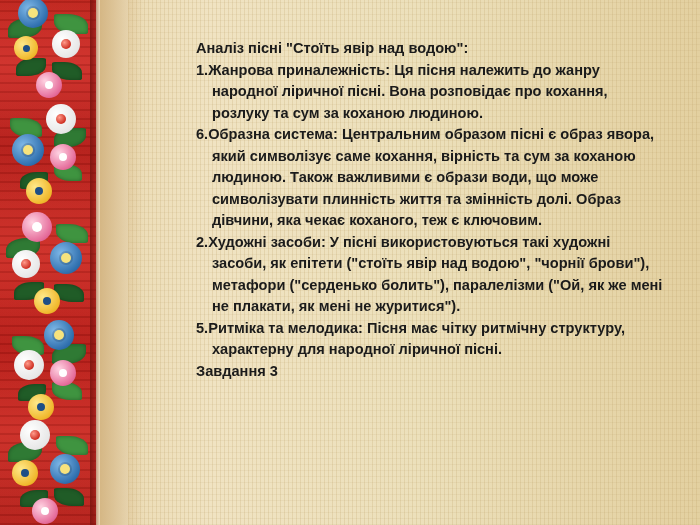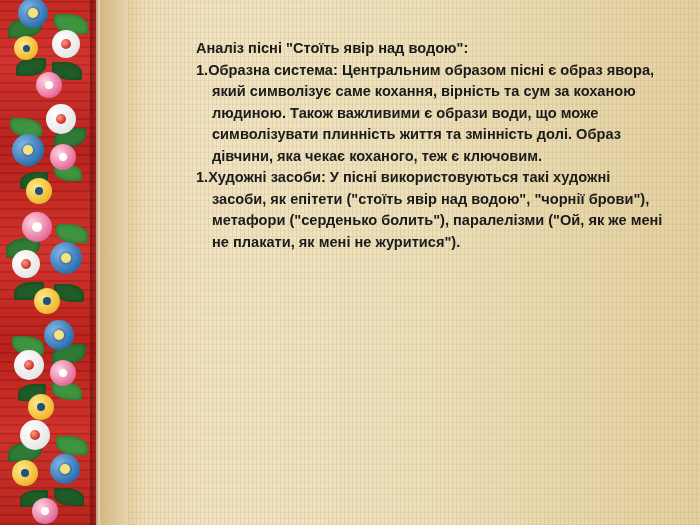--- a/index.html
+++ b/index.html
@@ -219,18 +219,21 @@
       <div class="flower dot-b" style="left:15px; top:49px; width:8px; height:8px;"></div>
       <div class="flower petal-pink" style="left:26px; top:78px; width:26px; height:26px;"></div>
       <div class="flower dot-w" style="left:35px; top:87px; width:8px; height:8px;"></div>
     </div>
   </div>
 
   <div class="paper-fade"></div>
 
   <div class="content">
     <div class="para plain">Аналіз пісні "Стоїть явір над водою":</div>
-    <div class="para hang">1.Образна система: Центральним образом пісні є образ явора, який символізує саме кохання, вірність та сум за коханою людиною. Також важливими є образи води, що може символізувати плинність життя та змінність долі. Образ дівчини, яка чекає коханого, теж є ключовим.</div>
-    <div class="para hang">1.Художні засоби: У пісні використовуються такі художні засоби, як епітети ("стоїть явір над водою", "чорнії брови"), метафори ("серденько болить"), паралелізми ("Ой, як же мені не плакати, як мені не журитися").</div>
+    <div class="para hang">1.Жанрова приналежність: Ця пісня належить до жанру народної ліричної пісні. Вона розповідає про кохання, розлуку та сум за коханою людиною.</div>
+    <div class="para hang">6.Образна система: Центральним образом пісні є образ явора, який символізує саме кохання, вірність та сум за коханою людиною. Також важливими є образи води, що може символізувати плинність життя та змінність долі. Образ дівчини, яка чекає коханого, теж є ключовим.</div>
+    <div class="para hang">2.Художні засоби: У пісні використовуються такі художні засоби, як епітети ("стоїть явір над водою", "чорнії брови"), метафори ("серденько болить"), паралелізми ("Ой, як же мені не плакати, як мені не журитися").</div>
+    <div class="para hang">5.Ритміка та мелодика: Пісня має чітку ритмічну структуру, характерну для народної ліричної пісні.</div>
+    <div class="para plain">Завдання 3</div>
     <div class="spacer"></div>
   </div>
 
 </div>
 
 </body></html>

